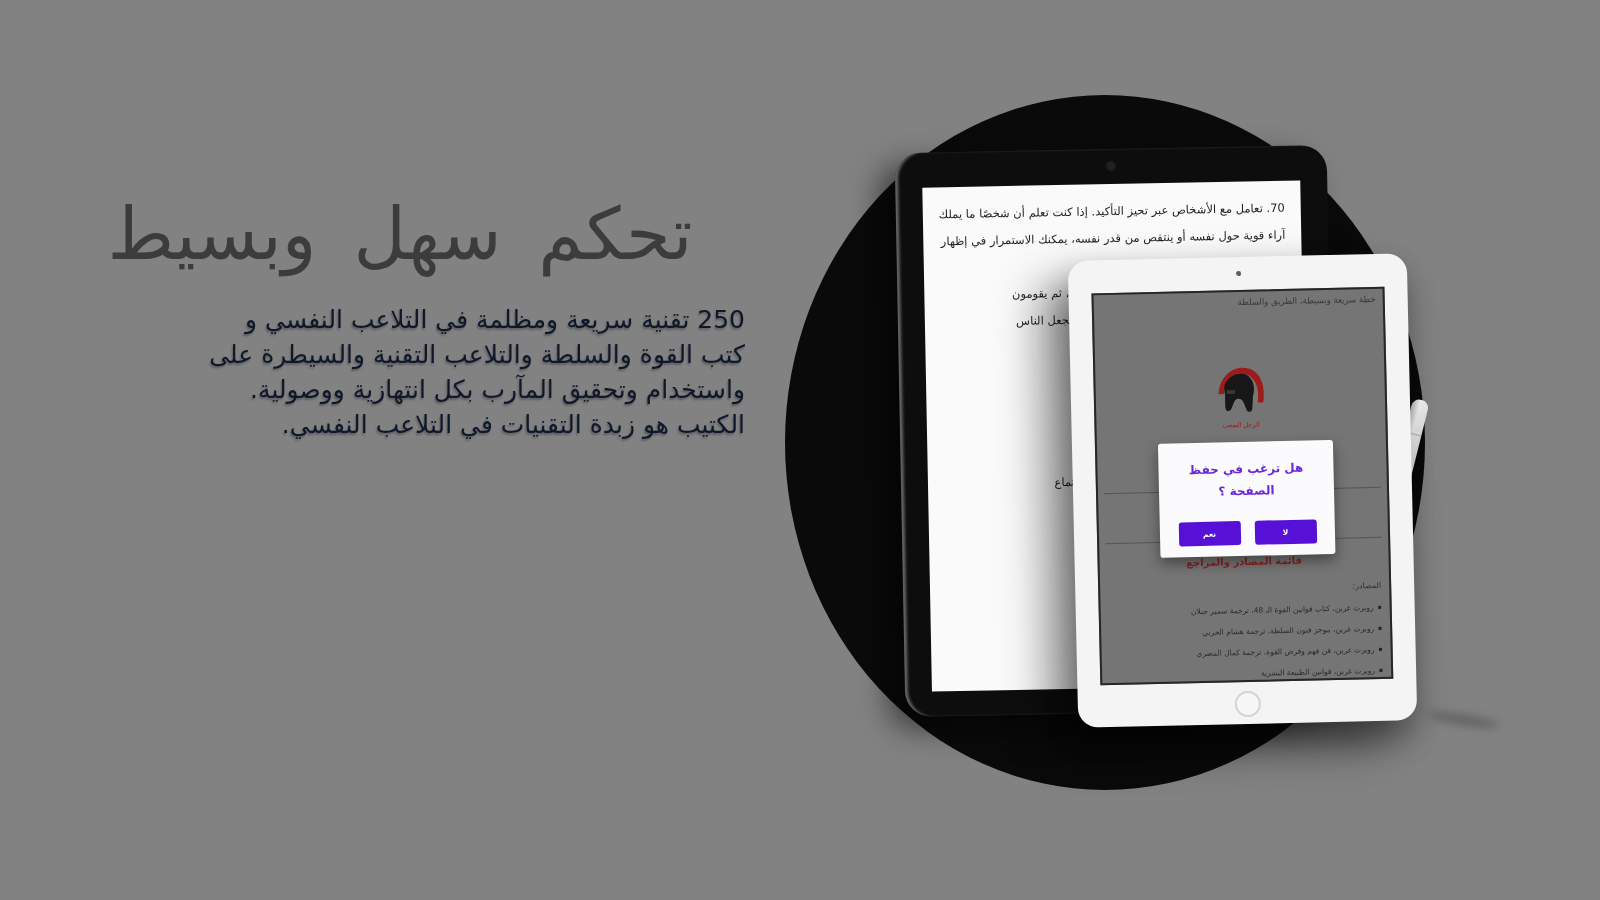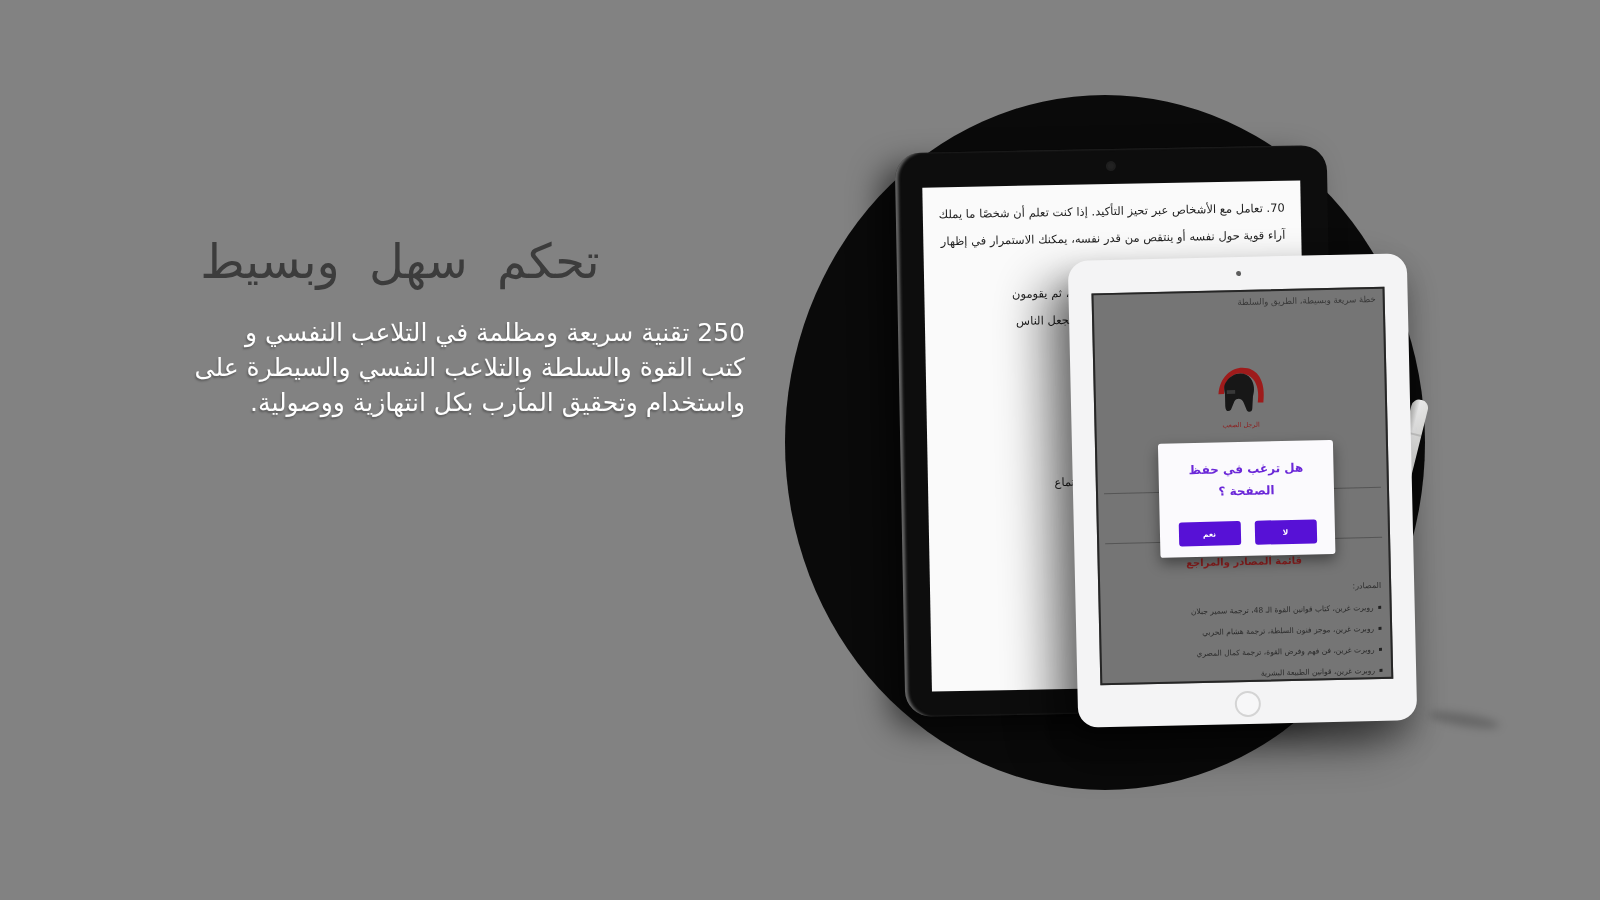--- a/index.html
+++ b/index.html
@@ -10,24 +10,24 @@
   html,body{width:1600px; height:900px; overflow:hidden;}
   body{font-family:"DejaVu Sans",sans-serif; background:var(--bg);}
   .stage{position:relative; width:1600px; height:900px; background:var(--bg); overflow:hidden;}
 
   
   .circle{position:absolute; left:785px; top:95px; width:640px; height:695px;
     background:var(--circle); border-radius:50%;}
 
   
   .left-panel{position:absolute; top:192px; right:855px; width:690px; direction:rtl;}
-  .left-panel h1{font-size:48px; font-weight:normal; color:#3c3c3c; text-align:center;
-    word-spacing:14px; margin-bottom:26px;margin-top:41px;}
+  .left-panel h1{font-size:72px; font-weight:normal; color:#3c3c3c; text-align:center;
+    word-spacing:14px; margin-bottom:26px;}
   .desc{margin-top:4px;}
-  .desc-line{font-size:25px; line-height:35px; color:#ffffff; text-align:right;
+  .desc-line{font-size:25px; line-height:35px; color:#0f172a; text-align:right;
     text-shadow:-1px 2px 2px rgba(0,0,0,0.28); white-space:nowrap;}
 
   
   .tablet{position:absolute; }
   .tablet-back{left:900px; top:149px; width:432px; height:564px; background:#0d0d0d;
     border-radius:26px; transform:rotate(-1.1deg);
     box-shadow:-16px 12px 30px rgba(0,0,0,0.55), inset 4px 0 3px -1px rgba(190,190,190,0.5);}
   .screen-back{position:absolute; left:27px; top:35px; width:378px; height:504px;
     background:#fafafa; overflow:hidden; padding:14px 16px; direction:rtl;}
   .bline{height:27px; line-height:27px; font-size:11.5px; color:#1f1f1f; text-align:right;
@@ -84,22 +84,23 @@
 <body>
 
 <div class="stage">
 
   <div class="circle"></div>
 
   <section class="left-panel" dir="rtl">
     <h1>تحكم سهل وبسيط</h1>
     <div class="desc">
         <div class="desc-line">250 تقنية سريعة ومظلمة في التلاعب النفسي و</div>
-        <div class="desc-line">كتب القوة والسلطة والتلاعب النفسي والسيطرة على</div>
+        <div class="desc-line">كتب القوة والسلطة والتلاعب التقنية والسيطرة على</div>
         <div class="desc-line">واستخدام وتحقيق المآرب بكل انتهازية ووصولية.</div>
+        <div class="desc-line">الكتيب هو زبدة التقنيات في التلاعب النفسي.</div>
       </div>
   </section>
 
   <div class="tablet tablet-back">
     <span class="cam cam-back"></span>
     <div class="screen-back">
         <div class="bline">70. تعامل مع الأشخاص عبر تحيز التأكيد. إذا كنت تعلم أن شخصًا ما يملك</div>
         <div class="bline">آراء قوية حول نفسه أو ينتقص من قدر نفسه، يمكنك الاستمرار في إظهار</div>
         <div class="bline"></div>
         <div class="bline">الناس يبحثون دائمًا عمّا يؤكد مواقفهم الداخلية، ثم يقومون</div>

